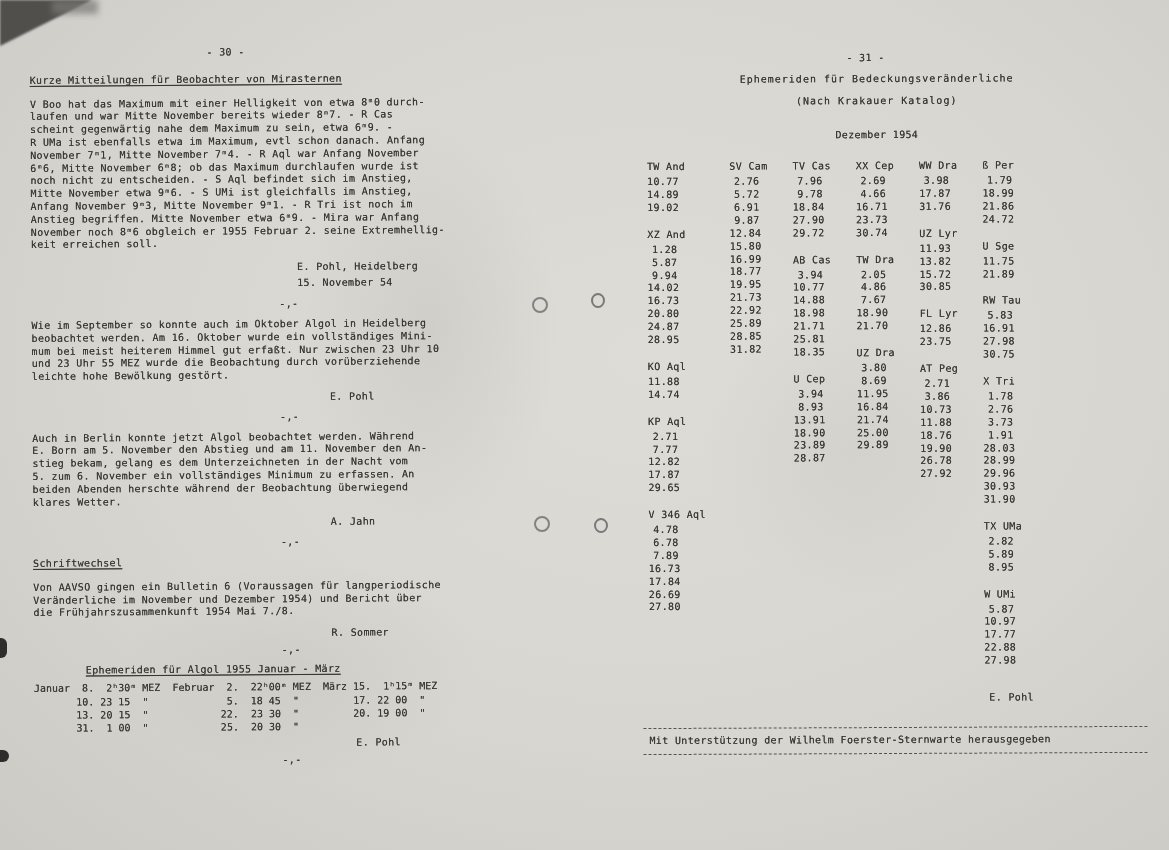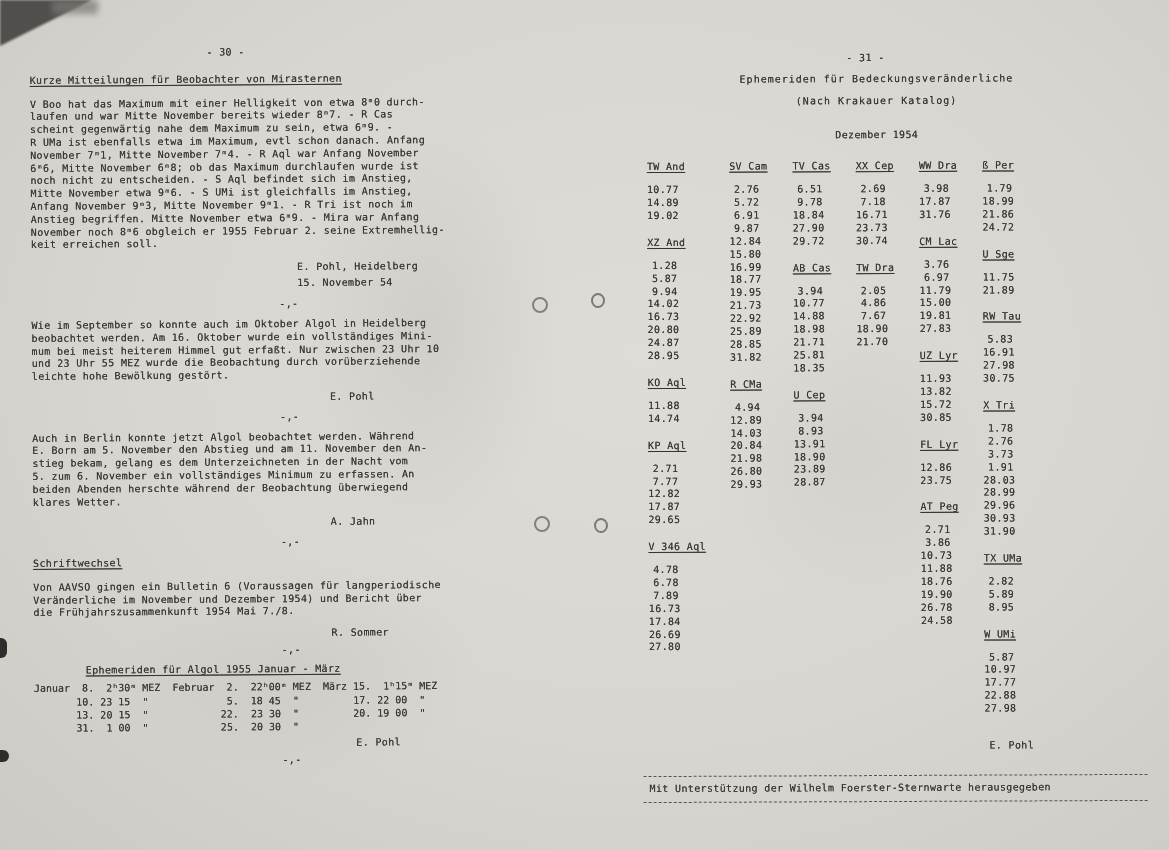--- a/index.html
+++ b/index.html
@@ -54,21 +54,21 @@
   .algol-table > div{line-height:13.2px;}
 
   .p31-center{text-align:center;margin-right:28px;}
   .title31{margin-bottom:9px;letter-spacing:1px;}
   .subtitle31{margin-bottom:22px;letter-spacing:1px;}
   .month31{margin-bottom:18px;}
 
   .eph{display:flex;gap:25px;margin-left:6px;}
   .eph-col{display:flex;flex-direction:column;}
   .star-block{margin-bottom:14px;line-height:12.9px;}
-  .star-name{text-decoration:underline;text-underline-offset:2px;white-space:nowrap;display:inline-block;margin-bottom:10px;}
+  .star-name{text-underline-offset:2px;white-space:nowrap;display:inline-block;margin-bottom:2px;}
   .star-val{text-align:right;width:5ch;white-space:pre;}
 
   .sig31{margin:10px 0 0 346px;}
   .footer-box{
     margin-top:22px;width:496px;
     border-top:1px dashed #55534f;border-bottom:1px dashed #55534f;
     padding:6px 2px 6px 6px;
   }
 </style>
 </head>
@@ -152,37 +152,36 @@
     <div class="eph">
         <div class="eph-col">
           <div class="star-block"><div class="star-name">TW And</div><div class="star-val">10.77</div><div class="star-val">14.89</div><div class="star-val">19.02</div></div>
           <div class="star-block"><div class="star-name">XZ And</div><div class="star-val">1.28</div><div class="star-val">5.87</div><div class="star-val">9.94</div><div class="star-val">14.02</div><div class="star-val">16.73</div><div class="star-val">20.80</div><div class="star-val">24.87</div><div class="star-val">28.95</div></div>
           <div class="star-block"><div class="star-name">KO Aql</div><div class="star-val">11.88</div><div class="star-val">14.74</div></div>
           <div class="star-block"><div class="star-name">KP Aql</div><div class="star-val">2.71</div><div class="star-val">7.77</div><div class="star-val">12.82</div><div class="star-val">17.87</div><div class="star-val">29.65</div></div>
           <div class="star-block"><div class="star-name">V 346 Aql</div><div class="star-val">4.78</div><div class="star-val">6.78</div><div class="star-val">7.89</div><div class="star-val">16.73</div><div class="star-val">17.84</div><div class="star-val">26.69</div><div class="star-val">27.80</div></div>
         </div>
         <div class="eph-col">
           <div class="star-block"><div class="star-name">SV Cam</div><div class="star-val">2.76</div><div class="star-val">5.72</div><div class="star-val">6.91</div><div class="star-val">9.87</div><div class="star-val">12.84</div><div class="star-val">15.80</div><div class="star-val">16.99</div><div class="star-val">18.77</div><div class="star-val">19.95</div><div class="star-val">21.73</div><div class="star-val">22.92</div><div class="star-val">25.89</div><div class="star-val">28.85</div><div class="star-val">31.82</div></div>
-          <div class="star-block"><div class="star-name">R CMa</div><div class="star-val">4.94</div><div class="star-val">12.89</div><div class="star-val">14.03</div><div class="star-val">20.84</div><div class="star-val">21.98</div><div class="star-val">26.80</div><div class="star-val">29.93</div></div>
         </div>
         <div class="eph-col">
-          <div class="star-block"><div class="star-name">TV Cas</div><div class="star-val">6.51</div><div class="star-val">9.78</div><div class="star-val">18.84</div><div class="star-val">27.90</div><div class="star-val">29.72</div></div>
+          <div class="star-block"><div class="star-name">TV Cas</div><div class="star-val">7.96</div><div class="star-val">9.78</div><div class="star-val">18.84</div><div class="star-val">27.90</div><div class="star-val">29.72</div></div>
           <div class="star-block"><div class="star-name">AB Cas</div><div class="star-val">3.94</div><div class="star-val">10.77</div><div class="star-val">14.88</div><div class="star-val">18.98</div><div class="star-val">21.71</div><div class="star-val">25.81</div><div class="star-val">18.35</div></div>
           <div class="star-block"><div class="star-name">U Cep</div><div class="star-val">3.94</div><div class="star-val">8.93</div><div class="star-val">13.91</div><div class="star-val">18.90</div><div class="star-val">23.89</div><div class="star-val">28.87</div></div>
         </div>
         <div class="eph-col">
-          <div class="star-block"><div class="star-name">XX Cep</div><div class="star-val">2.69</div><div class="star-val">7.18</div><div class="star-val">16.71</div><div class="star-val">23.73</div><div class="star-val">30.74</div></div>
+          <div class="star-block"><div class="star-name">XX Cep</div><div class="star-val">2.69</div><div class="star-val">4.66</div><div class="star-val">16.71</div><div class="star-val">23.73</div><div class="star-val">30.74</div></div>
           <div class="star-block"><div class="star-name">TW Dra</div><div class="star-val">2.05</div><div class="star-val">4.86</div><div class="star-val">7.67</div><div class="star-val">18.90</div><div class="star-val">21.70</div></div>
+          <div class="star-block"><div class="star-name">UZ Dra</div><div class="star-val">3.80</div><div class="star-val">8.69</div><div class="star-val">11.95</div><div class="star-val">16.84</div><div class="star-val">21.74</div><div class="star-val">25.00</div><div class="star-val">29.89</div></div>
         </div>
         <div class="eph-col">
           <div class="star-block"><div class="star-name">WW Dra</div><div class="star-val">3.98</div><div class="star-val">17.87</div><div class="star-val">31.76</div></div>
-          <div class="star-block"><div class="star-name">CM Lac</div><div class="star-val">3.76</div><div class="star-val">6.97</div><div class="star-val">11.79</div><div class="star-val">15.00</div><div class="star-val">19.81</div><div class="star-val">27.83</div></div>
           <div class="star-block"><div class="star-name">UZ Lyr</div><div class="star-val">11.93</div><div class="star-val">13.82</div><div class="star-val">15.72</div><div class="star-val">30.85</div></div>
           <div class="star-block"><div class="star-name">FL Lyr</div><div class="star-val">12.86</div><div class="star-val">23.75</div></div>
-          <div class="star-block"><div class="star-name">AT Peg</div><div class="star-val">2.71</div><div class="star-val">3.86</div><div class="star-val">10.73</div><div class="star-val">11.88</div><div class="star-val">18.76</div><div class="star-val">19.90</div><div class="star-val">26.78</div><div class="star-val">24.58</div></div>
+          <div class="star-block"><div class="star-name">AT Peg</div><div class="star-val">2.71</div><div class="star-val">3.86</div><div class="star-val">10.73</div><div class="star-val">11.88</div><div class="star-val">18.76</div><div class="star-val">19.90</div><div class="star-val">26.78</div><div class="star-val">27.92</div></div>
         </div>
         <div class="eph-col">
           <div class="star-block"><div class="star-name">ß Per</div><div class="star-val">1.79</div><div class="star-val">18.99</div><div class="star-val">21.86</div><div class="star-val">24.72</div></div>
           <div class="star-block"><div class="star-name">U Sge</div><div class="star-val">11.75</div><div class="star-val">21.89</div></div>
           <div class="star-block"><div class="star-name">RW Tau</div><div class="star-val">5.83</div><div class="star-val">16.91</div><div class="star-val">27.98</div><div class="star-val">30.75</div></div>
           <div class="star-block"><div class="star-name">X Tri</div><div class="star-val">1.78</div><div class="star-val">2.76</div><div class="star-val">3.73</div><div class="star-val">1.91</div><div class="star-val">28.03</div><div class="star-val">28.99</div><div class="star-val">29.96</div><div class="star-val">30.93</div><div class="star-val">31.90</div></div>
           <div class="star-block"><div class="star-name">TX UMa</div><div class="star-val">2.82</div><div class="star-val">5.89</div><div class="star-val">8.95</div></div>
           <div class="star-block"><div class="star-name">W UMi</div><div class="star-val">5.87</div><div class="star-val">10.97</div><div class="star-val">17.77</div><div class="star-val">22.88</div><div class="star-val">27.98</div></div>
         </div>
       </div>

